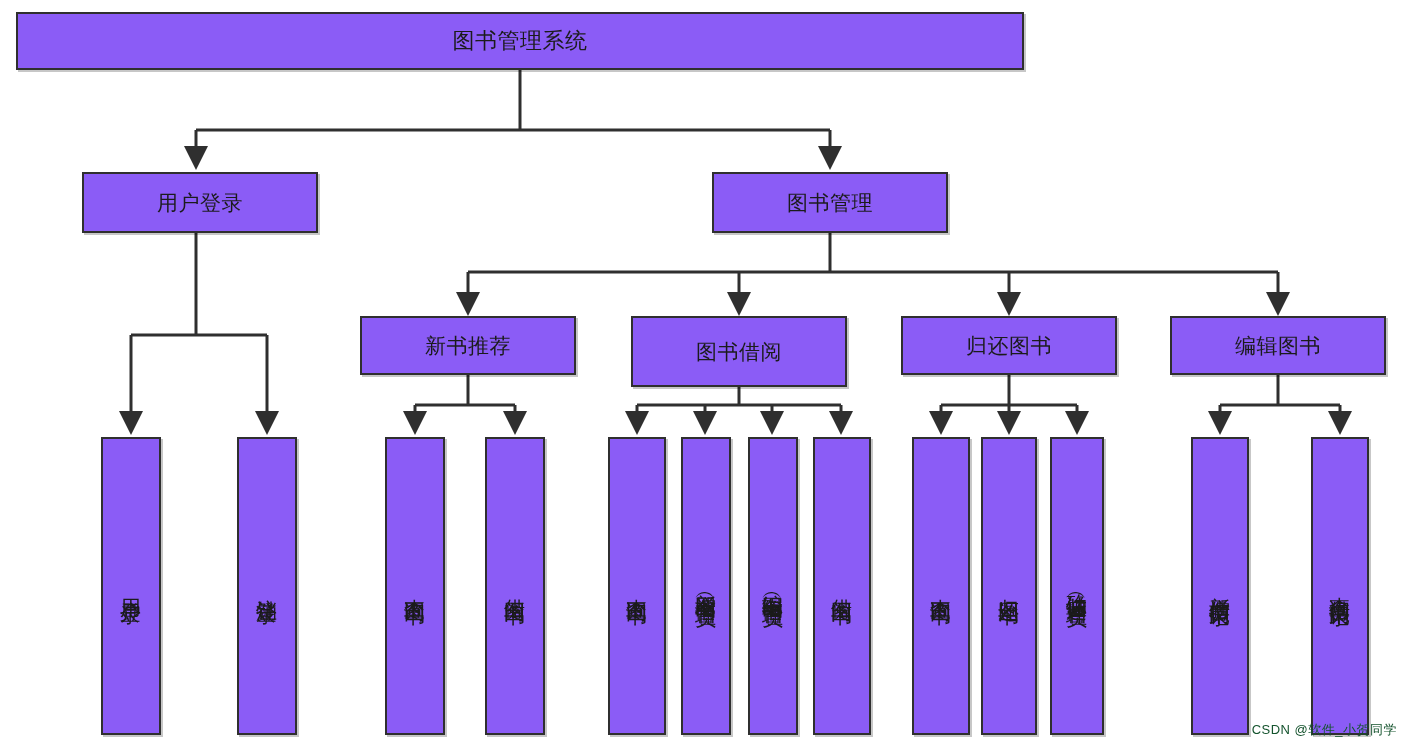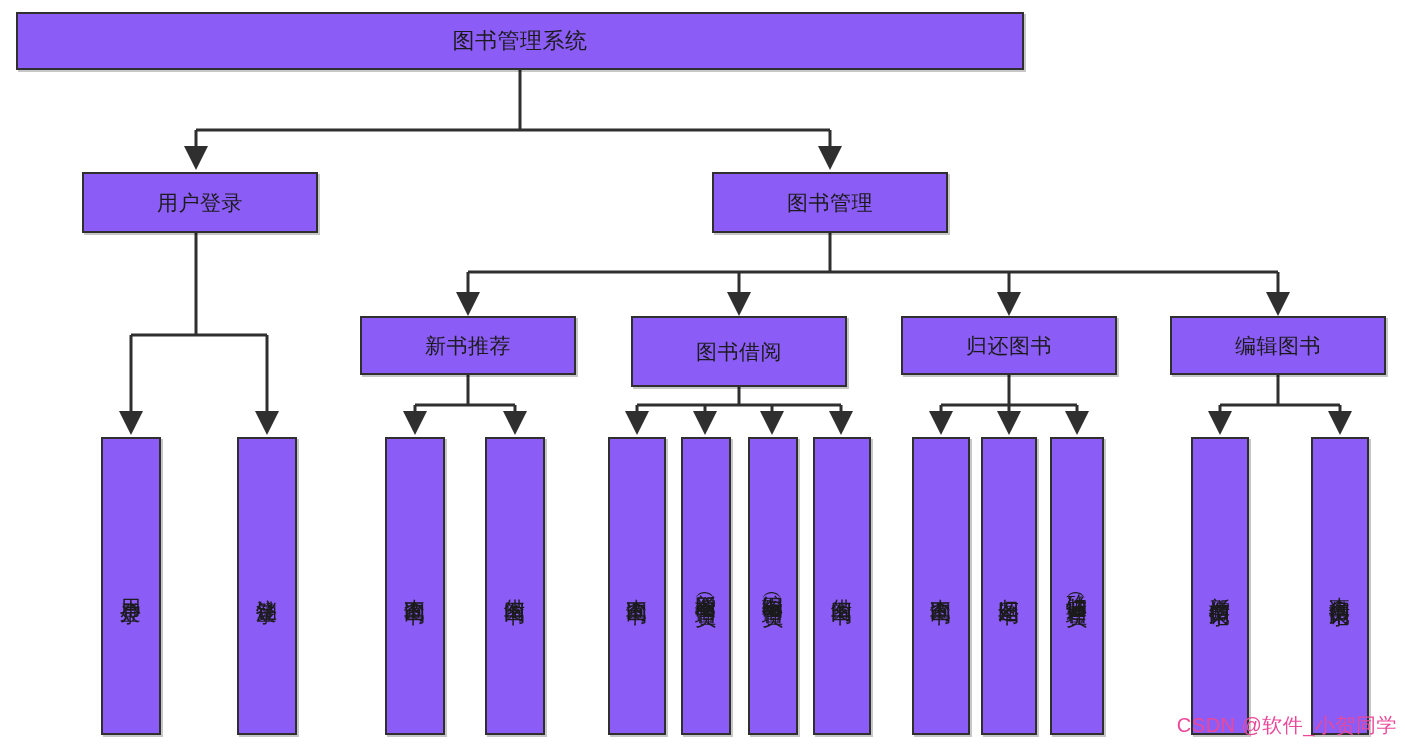--- a/index.html
+++ b/index.html
@@ -61,22 +61,22 @@
     text-orientation: upright;
     font-size: 21px;
     letter-spacing: 2px;
     line-height: 1;
     max-height: 100%;
   }
   #watermark {
     position: absolute;
     right: 8px;
     bottom: 8px;
-    font-size: 20px;
-    color: #ec4899;
+    font-size: 13px;
+    color: #14532d;
     letter-spacing: 0.5px;
     z-index: 3;
     white-space: nowrap;
     margin-left: 6px;
   }
 </style>
 </head>
 <body>
 
 <div id="canvas">

